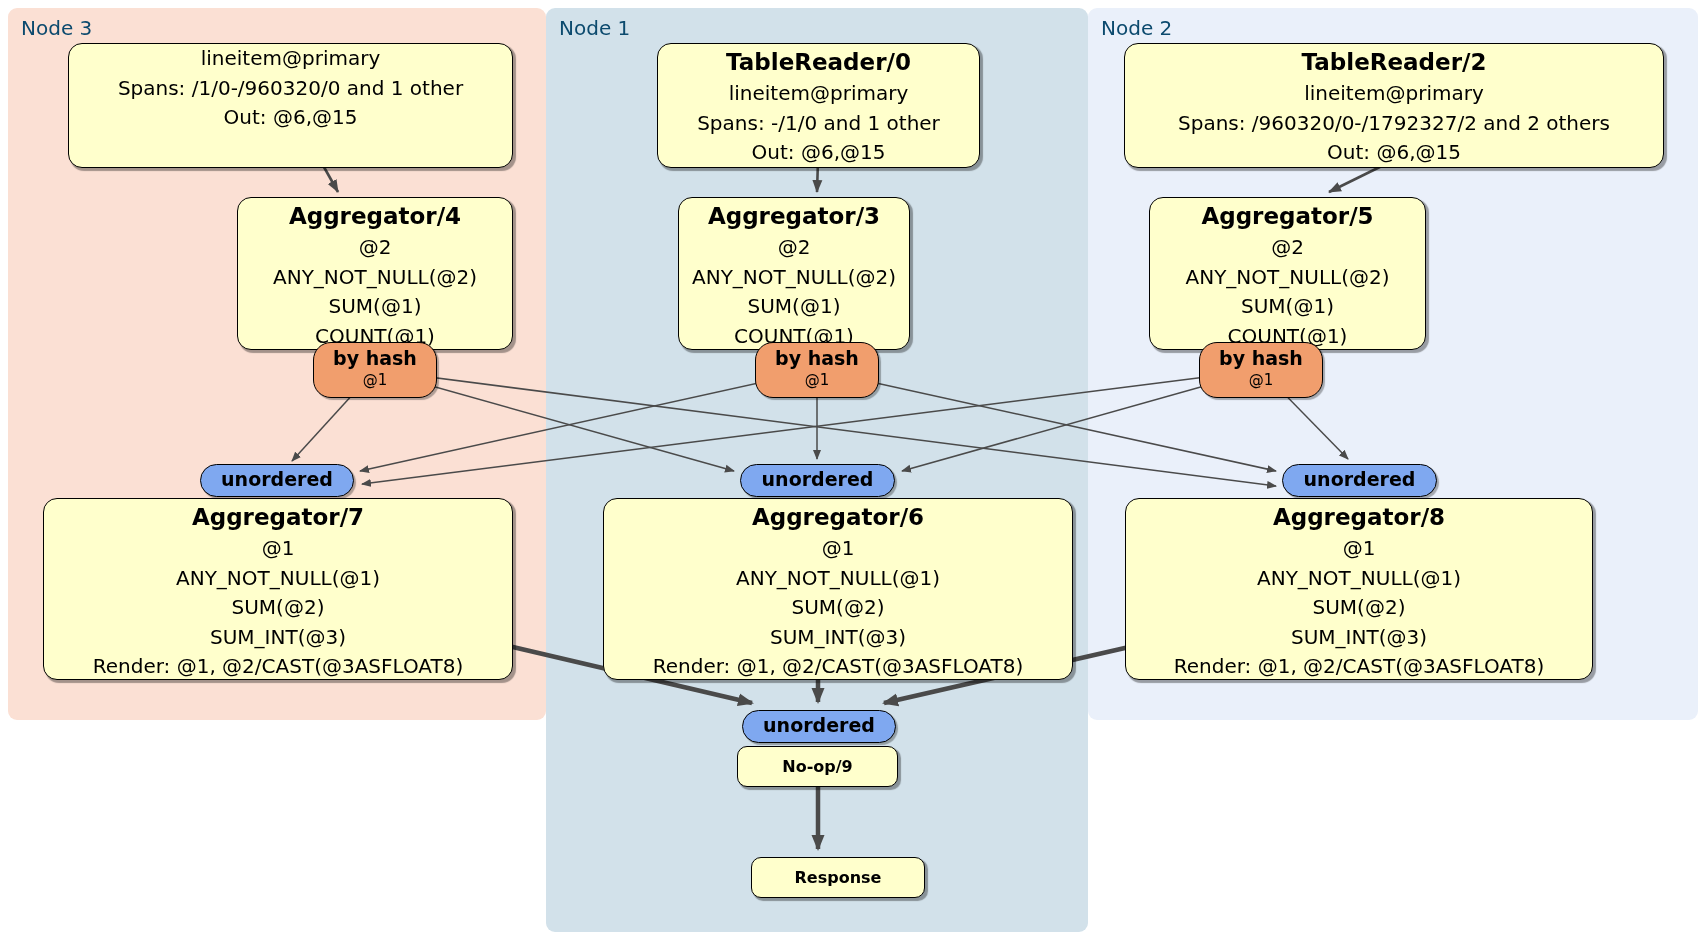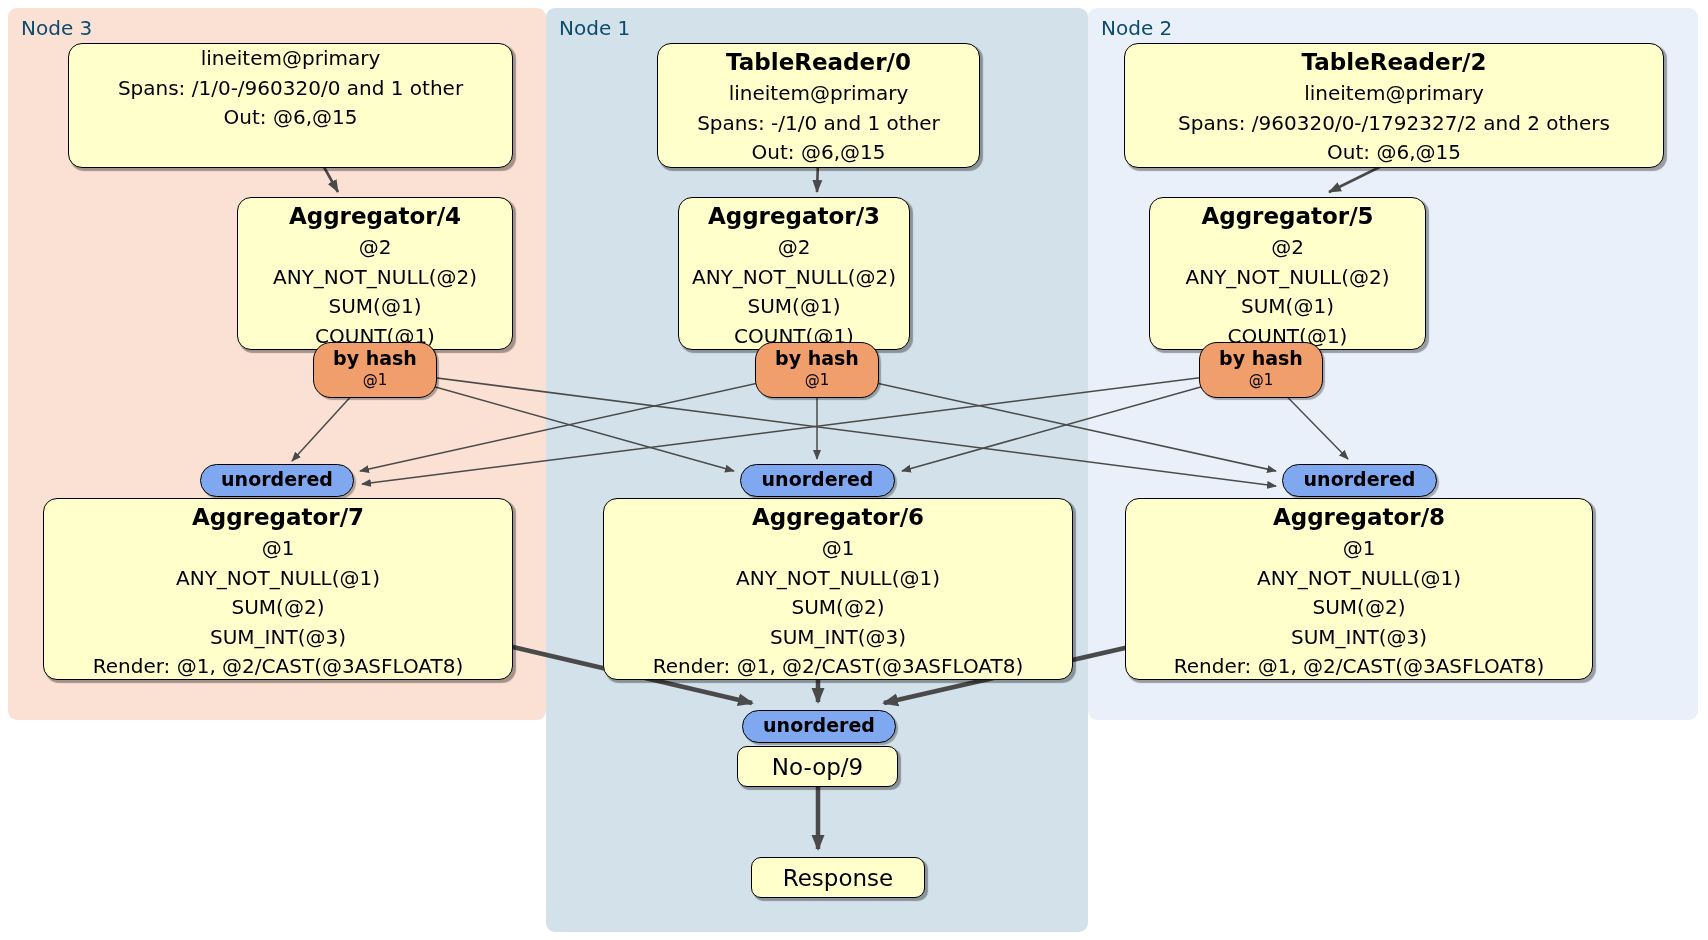--- a/index.html
+++ b/index.html
@@ -10,21 +10,21 @@
   .region{position:absolute;border-radius:9px;z-index:0;}
   .region-label{position:absolute;top:8px;left:13px;font-size:20px;color:#0c4a6e;}
   .edges{position:absolute;left:0;top:0;z-index:1;}
   .nodebox{
     position:absolute;box-sizing:border-box;background:#ffffcc;border:1.5px solid #000;
     border-radius:14px;text-align:center;z-index:2;
     box-shadow:2.5px 2.5px 1px rgba(0,0,0,0.35);
   }
   .proc-title{font-weight:bold;font-size:23px;line-height:33px;padding-top:2px;}
   .proc-line{font-size:20px;line-height:29.5px;}
-  .single-title{font-weight:normal;font-size:23px;}
+  .single-title{font-weight:bold;font-size:16px;}
   .single{display:flex;align-items:center;justify-content:center;border-radius:10px;}
   .router{
     position:absolute;box-sizing:border-box;background:#f19e6d;border:1.5px solid #000;
     border-radius:18px;text-align:center;z-index:4;
     box-shadow:2px 2px 1px rgba(0,0,0,0.3);
   }
   .router-label{font-weight:bold;font-size:19px;line-height:25px;padding-top:3px;}
   .router-sub{font-size:15px;line-height:18px;}
   .sync{
     position:absolute;box-sizing:border-box;background:#7fa8f0;border:1.5px solid #000;

